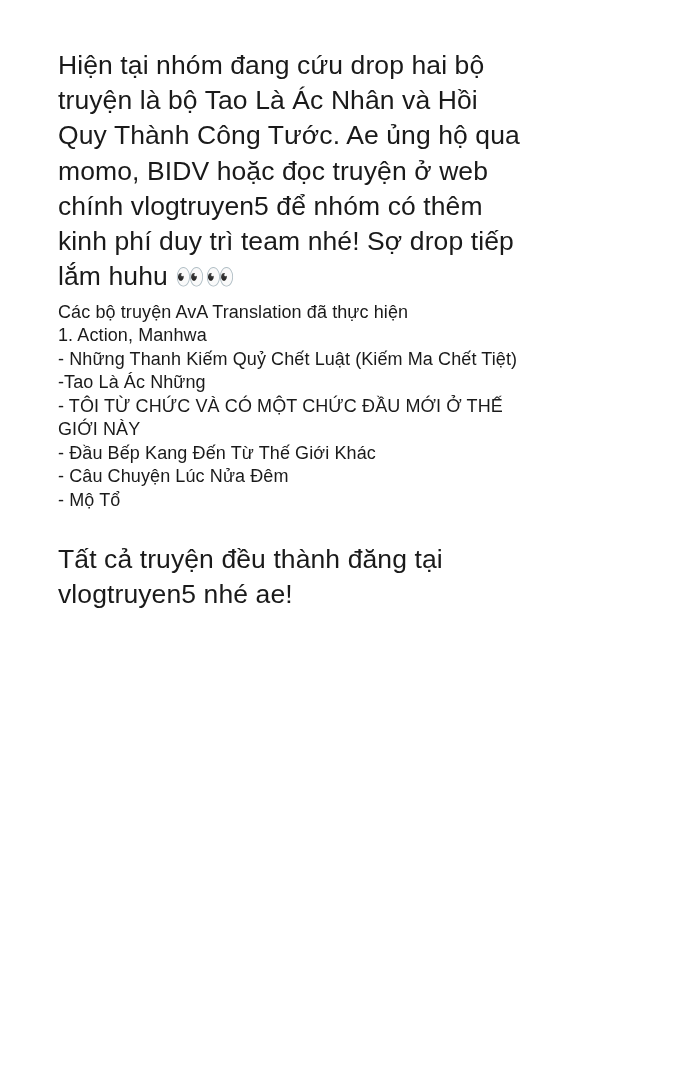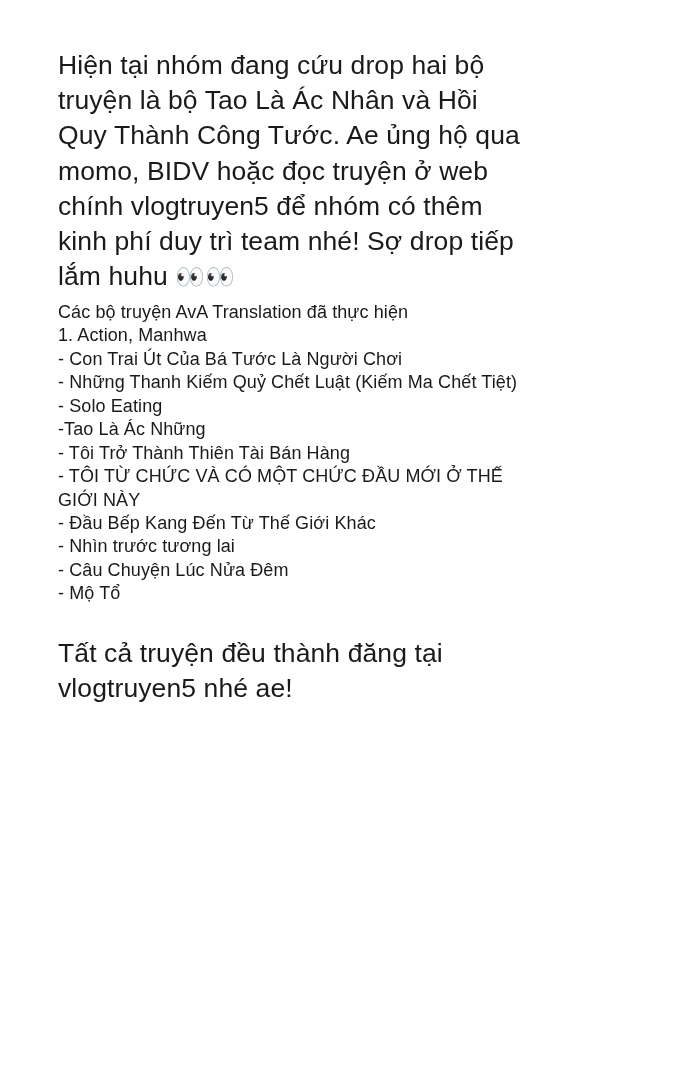--- a/index.html
+++ b/index.html
@@ -50,28 +50,24 @@
 <body>
 
 <div class="page">
 
   <p class="para intro"><span>Hiện tại nhóm đang cứu drop hai bộ truyện là bộ Tao Là Ác Nhân và Hồi Quy Thành Công Tước. Ae ủng hộ qua momo, BIDV hoặc đọc truyện ở web chính vlogtruyen5 để nhóm có thêm kinh phí duy trì team nhé! Sợ drop tiếp lắm huhu</span> <span class="emoji">👀👀</span></p>
 
   <p class="line">Các bộ truyện AvA Translation đã thực hiện</p>
 
   <div>
     <p class="line">1. Action, Manhwa</p>
-    <p class="line">- Con Trai Út Của Bá Tước Là Người Chơi</p>
     <p class="line">- Những Thanh Kiếm Quỷ Chết Luật (Kiếm Ma Chết Tiệt)</p>
-    <p class="line">- Solo Eating</p>
     <p class="line">-Tao Là Ác Những</p>
-    <p class="line">- Tôi Trở Thành Thiên Tài Bán Hàng</p>
     <p class="line">- TÔI TỪ CHỨC VÀ CÓ MỘT CHỨC ĐẦU MỚI Ở THẾ GIỚI NÀY</p>
     <p class="line">- Đầu Bếp Kang Đến Từ Thế Giới Khác</p>
-    <p class="line">- Nhìn trước tương lai</p>
     <p class="line">- Câu Chuyện Lúc Nửa Đêm</p>
     <p class="line">- Mộ Tổ</p>
   </div>
 
   <div class="spacer"></div>
 
   <p class="para">Tất cả truyện đều thành đăng tại vlogtruyen5 nhé ae!</p>
 
 </div>
 

